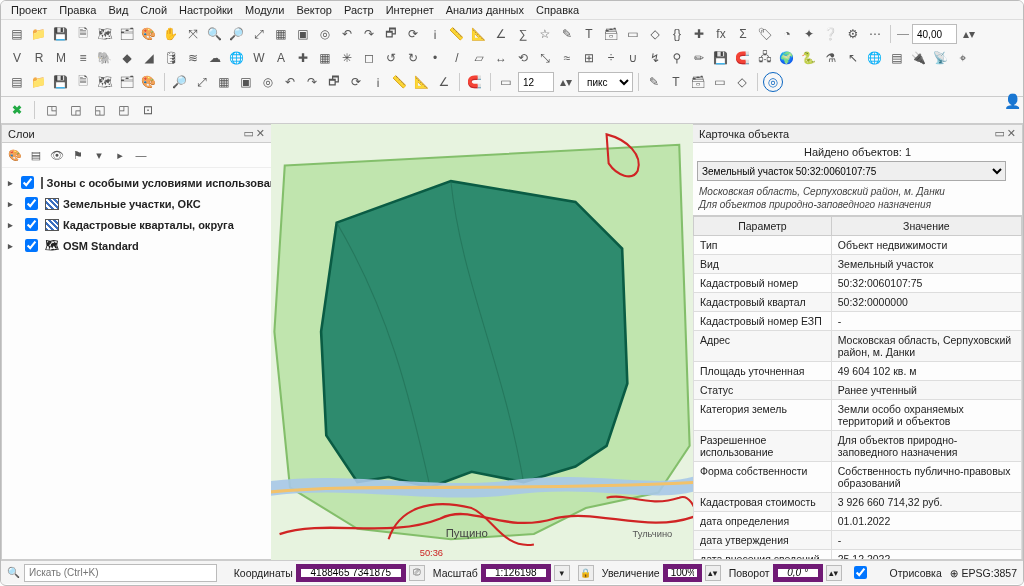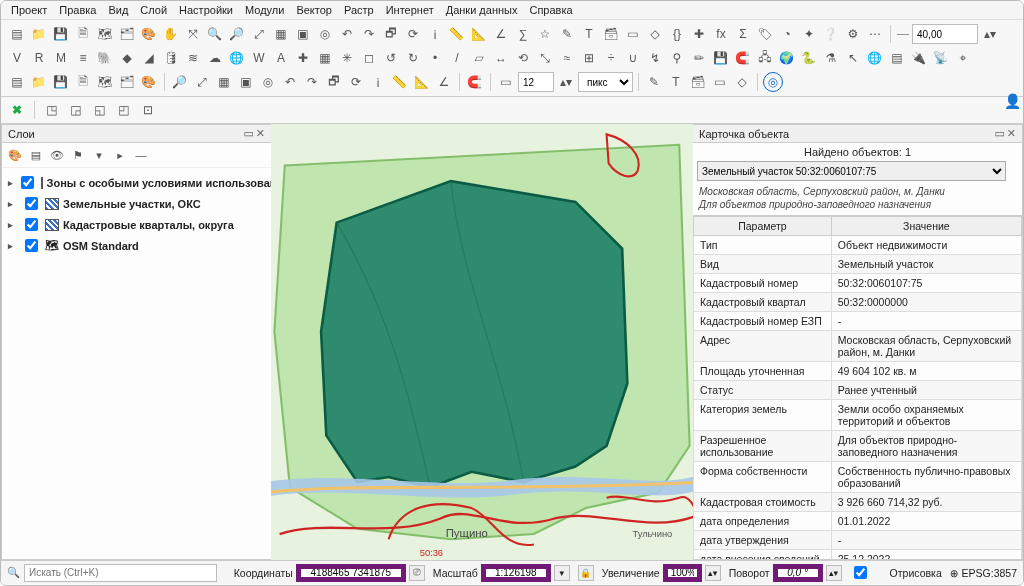--- a/index.html
+++ b/index.html
@@ -208,21 +208,21 @@
 <div class="menubar">
     <span>Проект</span>
     <span>Правка</span>
     <span>Вид</span>
     <span>Слой</span>
     <span>Настройки</span>
     <span>Модули</span>
     <span>Вектор</span>
     <span>Растр</span>
     <span>Интернет</span>
-    <span>Данки данных</span>
+    <span>Анализ данных</span>
     <span>Справка</span>
   </div>
 
 <div class="toolbars">
   <div class="tool-row" id="tool-row-1">
       <span class="tb-btn">▤</span>
       <span class="tb-btn">📁</span>
       <span class="tb-btn">💾</span>
       <span class="tb-btn">🗎</span>
       <span class="tb-btn">🗺</span>
@@ -256,21 +256,21 @@
       <span class="tb-btn">fx</span>
       <span class="tb-btn">Σ</span>
       <span class="tb-btn">🏷</span>
       <span class="tb-btn">◔</span>
       <span class="tb-btn">✦</span>
       <span class="tb-btn">❔</span>
       <span class="tb-btn">⚙</span>
       <span class="tb-btn">⋯</span>
       <span class="tb-sep"></span>
       <span class="tb-btn" style="width: auto; color: rgb(136, 136, 136);">—</span>
-      <input class="tb-input" value="40,00" style="width: 66px;">
+      <input class="tb-input" value="40,00" style="width: 45px;">
       <span class="tb-btn">▴▾</span>
     </div>
   <div class="tool-row" id="tool-row-2">
       <span class="tb-btn">V</span>
       <span class="tb-btn">R</span>
       <span class="tb-btn">M</span>
       <span class="tb-btn">≡</span>
       <span class="tb-btn">🐘</span>
       <span class="tb-btn">◆</span>
       <span class="tb-btn">◢</span>

